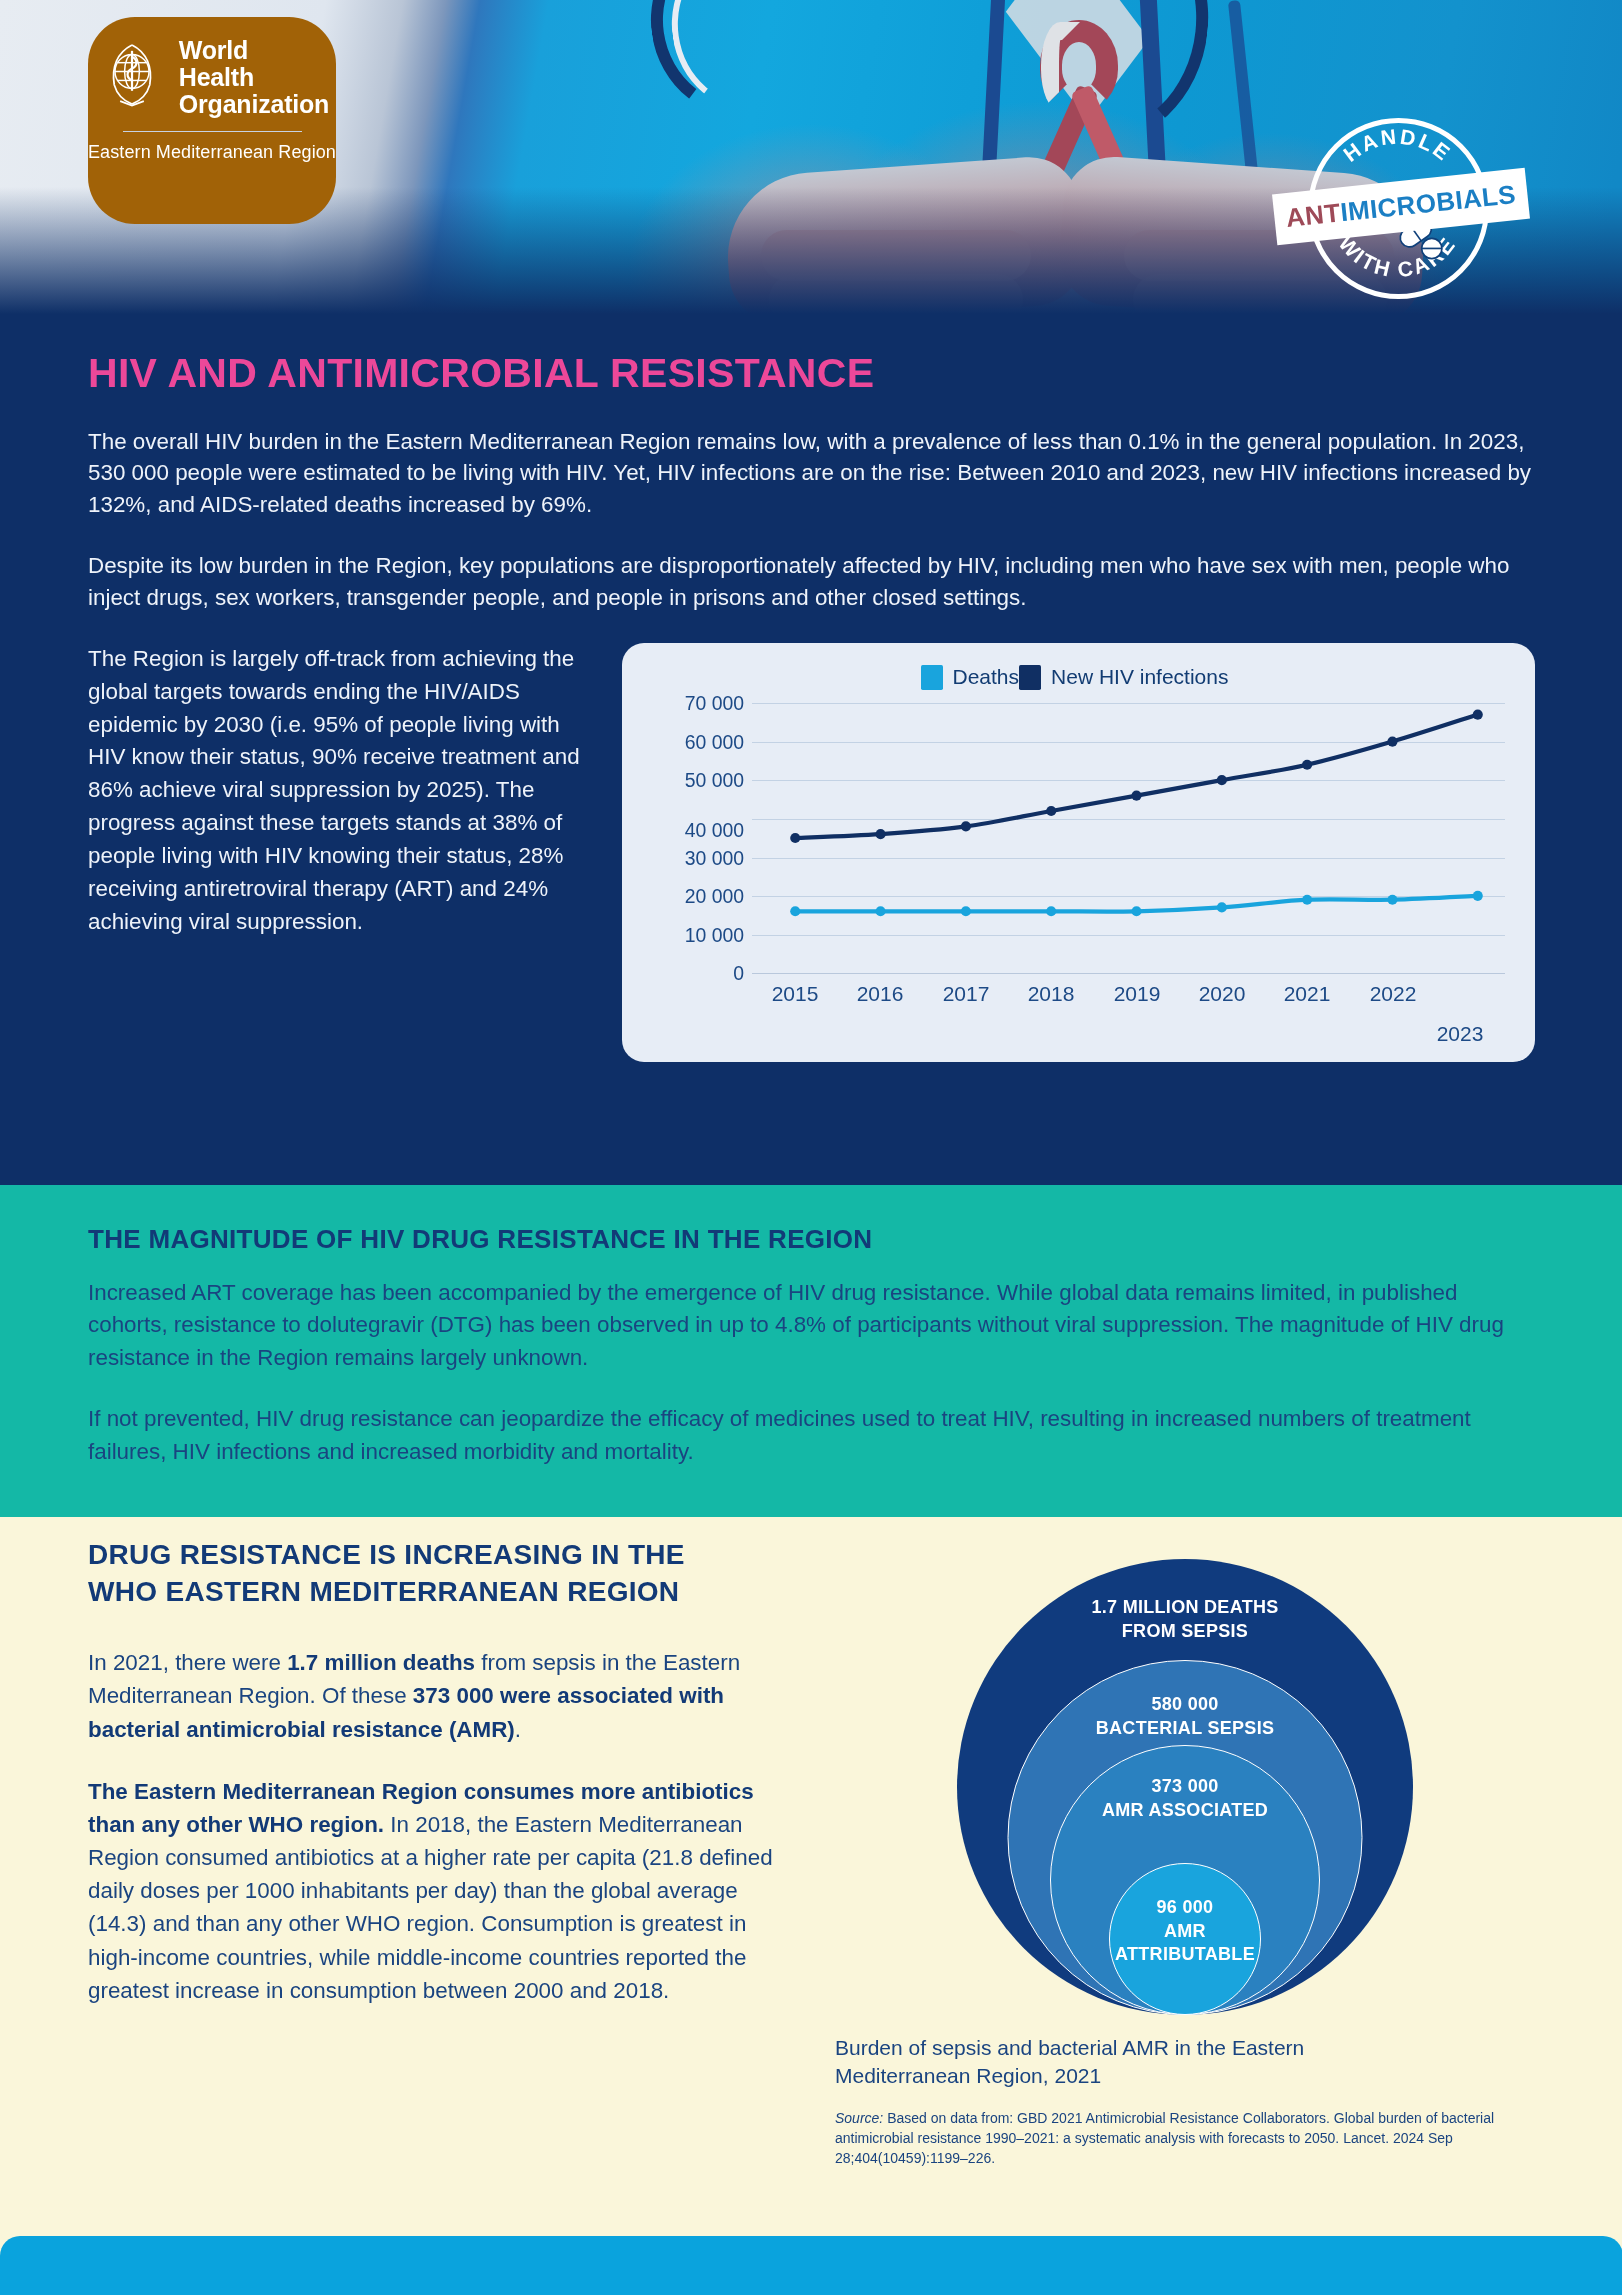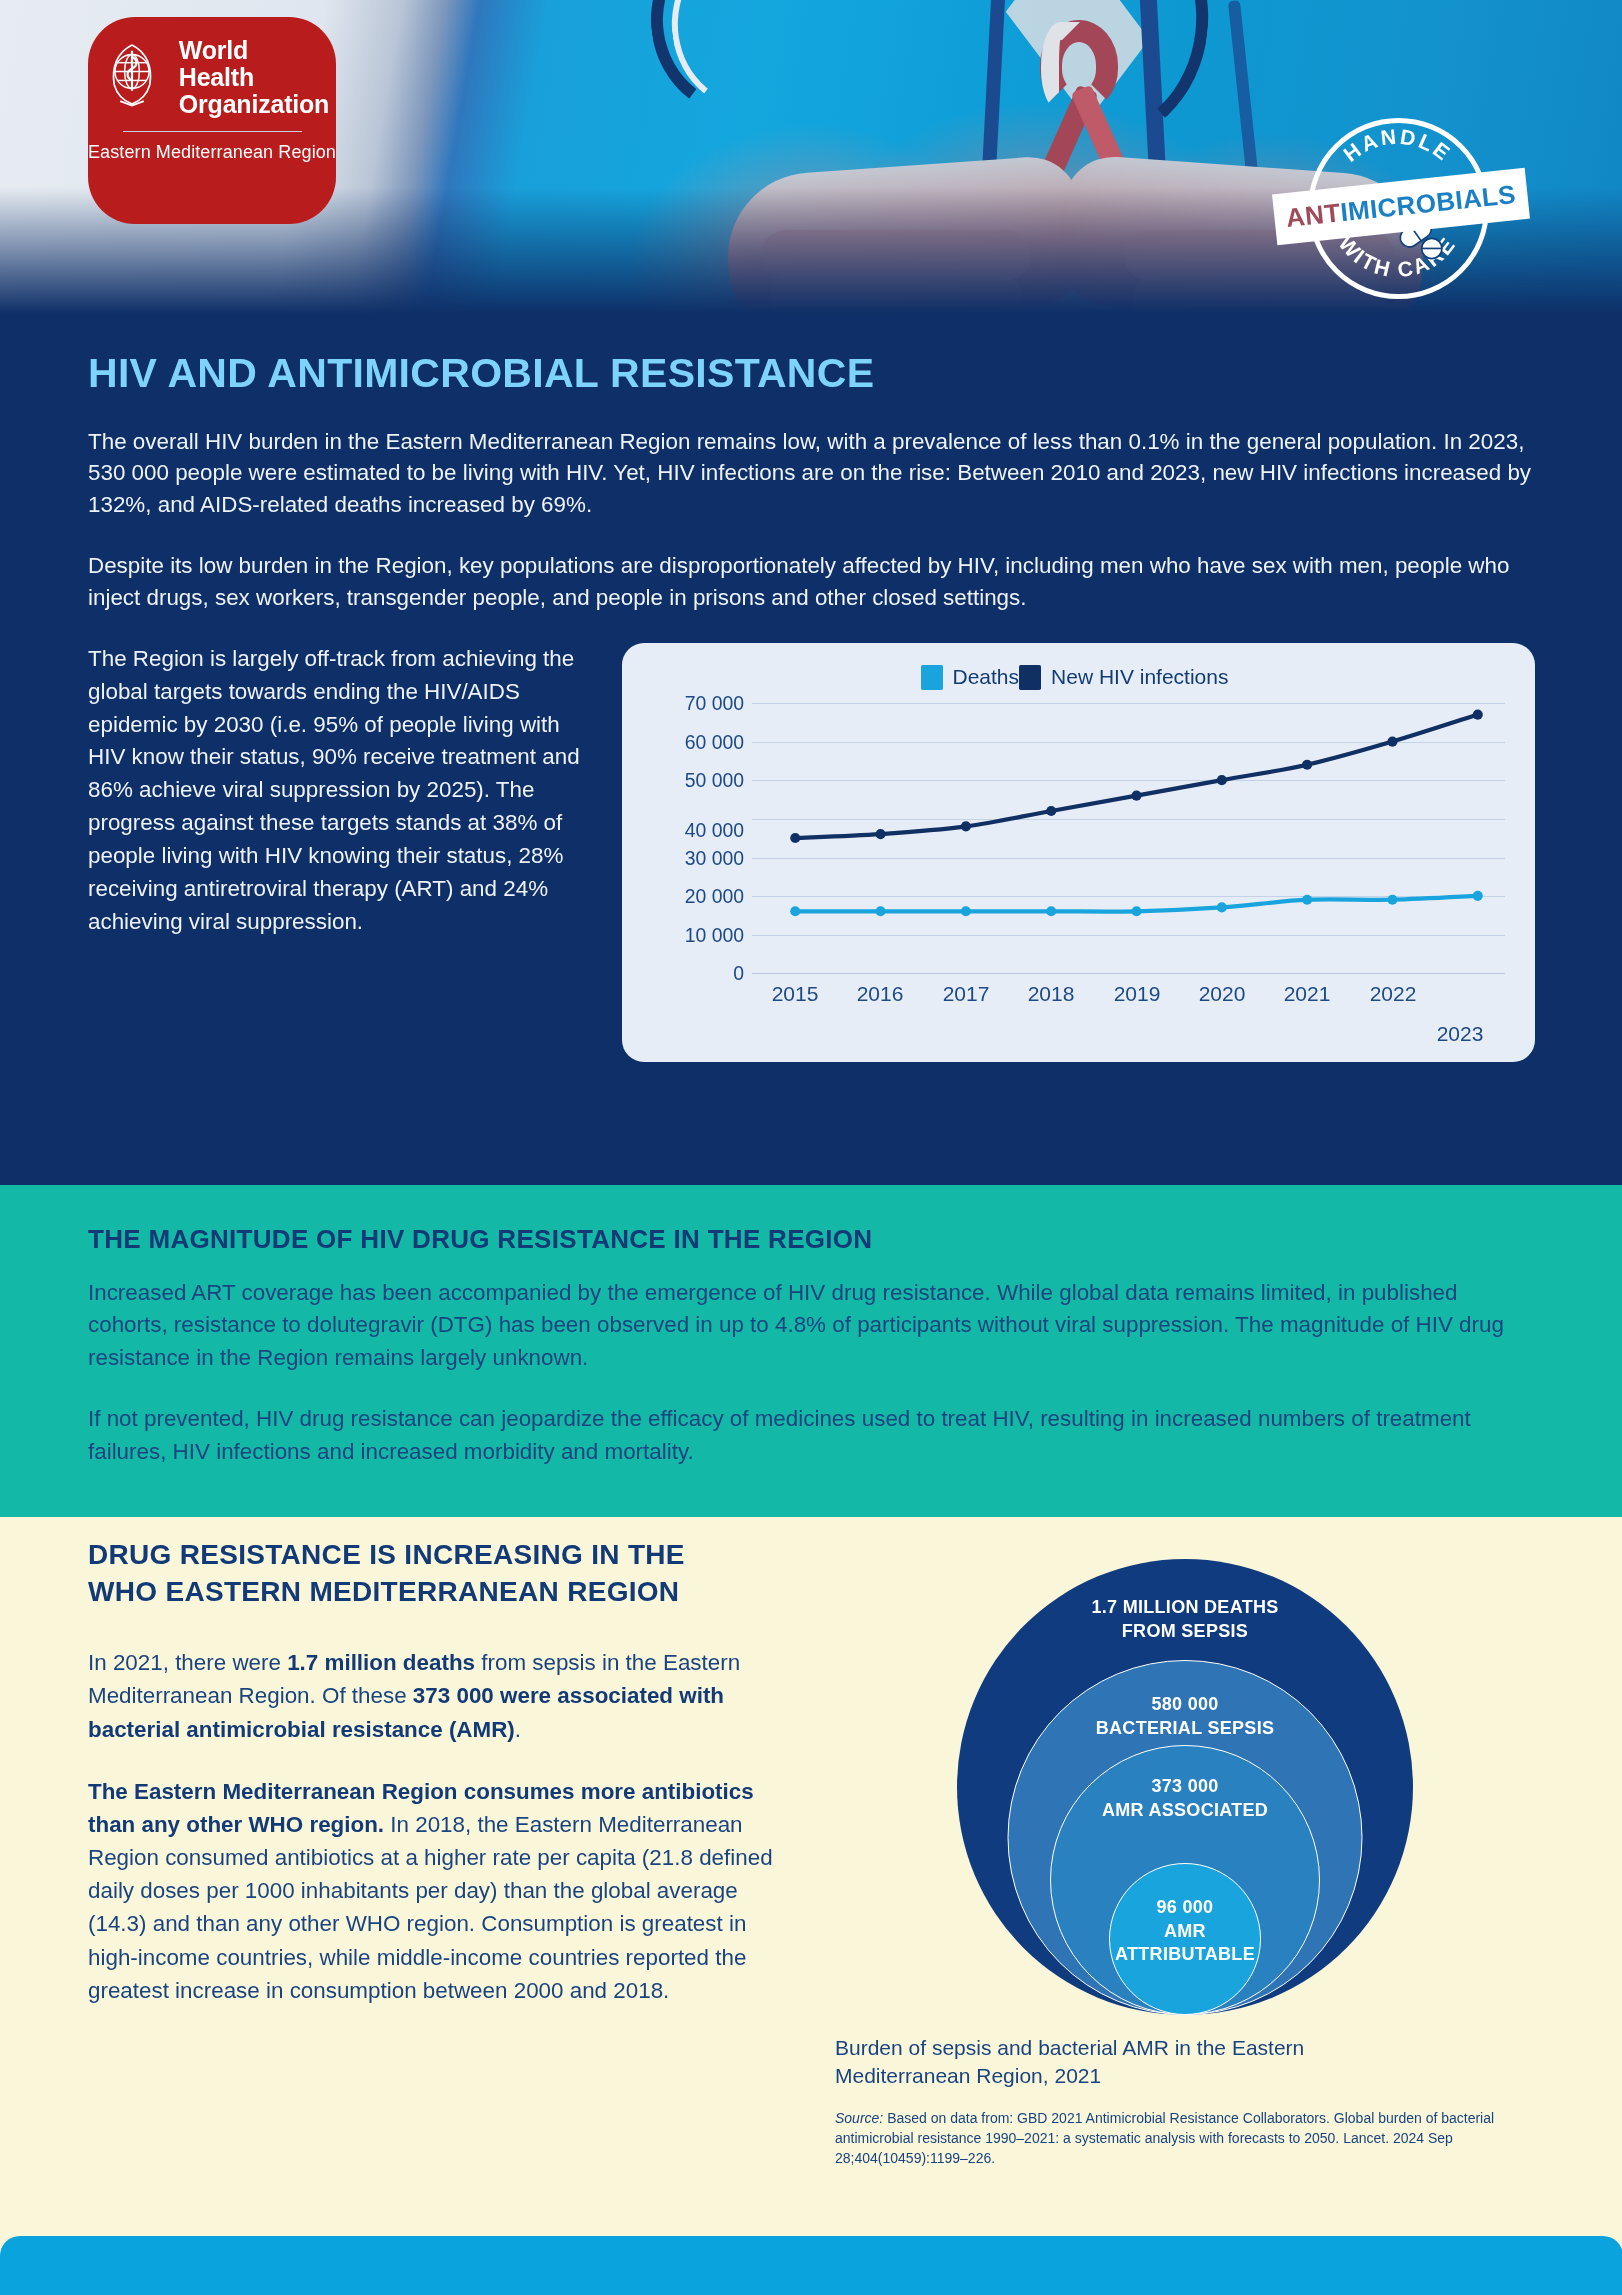--- a/index.html
+++ b/index.html
@@ -92,21 +92,21 @@
   .f4{left:1133px; top: 274px; width: 254px; opacity:.8;}
   .hero-fade {
     position:absolute; left:0; right:0; bottom:0; height: 127px;
     background: linear-gradient(180deg, rgba(14,47,103,0) 0%, rgba(14,47,103,.55) 55%, rgba(14,47,103,1) 100%);
   }
 
   
   .logo-card {
     position:absolute; left: 88px; top: 17px;
     width: 248px; height: 207px;
-    background: #b91c1c; border-radius: 47px;
+    background: #a16207; border-radius: 47px;
     display: flex; flex-direction: column; align-items: center;
     padding-top: 20px;
     z-index: 5;
   }
   .logo-top { display:flex; align-items:center; gap: 10px; padding: 0 13.5px; }
   .logo-emblem { flex: 0 0 auto; }
   .logo-words {
     color:#fff; font-weight: bold; font-size: 25px; line-height: 1.08;
     letter-spacing: -0.2px;
   }
@@ -141,21 +141,21 @@
   .pills { position:absolute; left: 120px; top: 110px; }
 
   
   .sec-dark {
     position: relative;
     background: #0e2f67;
     padding: 17px 88px 0 88px;
     min-height: 871px;
   }
   h1.title {
-    color:#7dd3fc; font-size: 41px; font-weight: bold;
+    color:#ec4899; font-size: 41px; font-weight: bold;
     letter-spacing: 0.3px; margin: 18.6px 0 29px 0;
   }
   .p-white {
     color:#eef3fa; font-size: 22.4px; line-height: 1.42; margin-bottom: 29px;
     max-width: 1449px;
   }
   .two-col { display:flex; gap: 27px; align-items: flex-start; }
   .col-left { width: 507px; }
   .col-left .p-white { margin-bottom: 12px; font-size: 22.4px; line-height: 1.47; }
 

